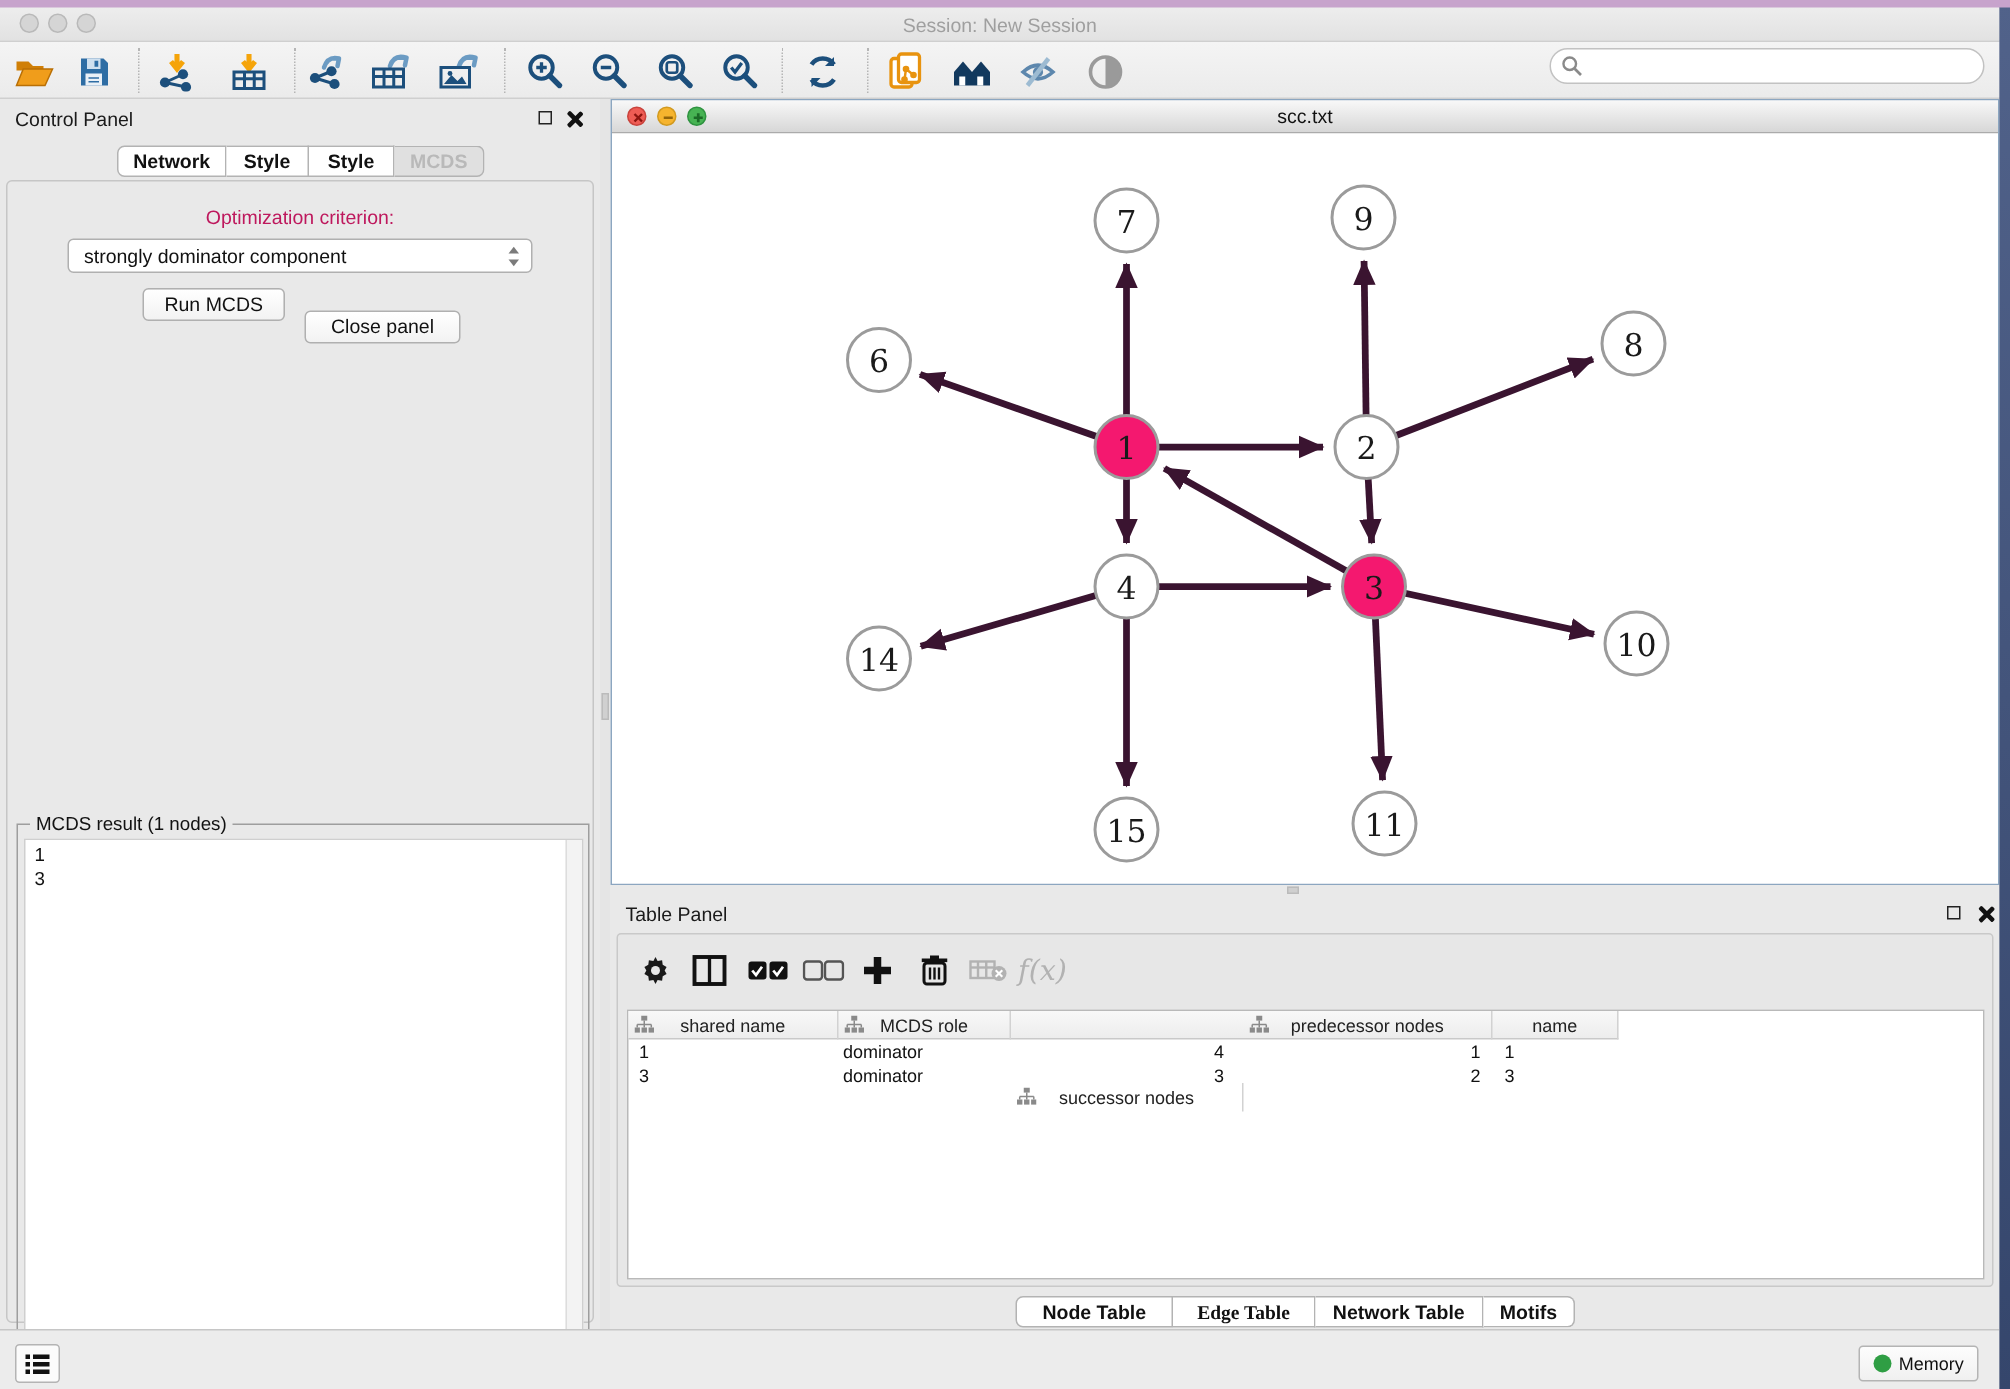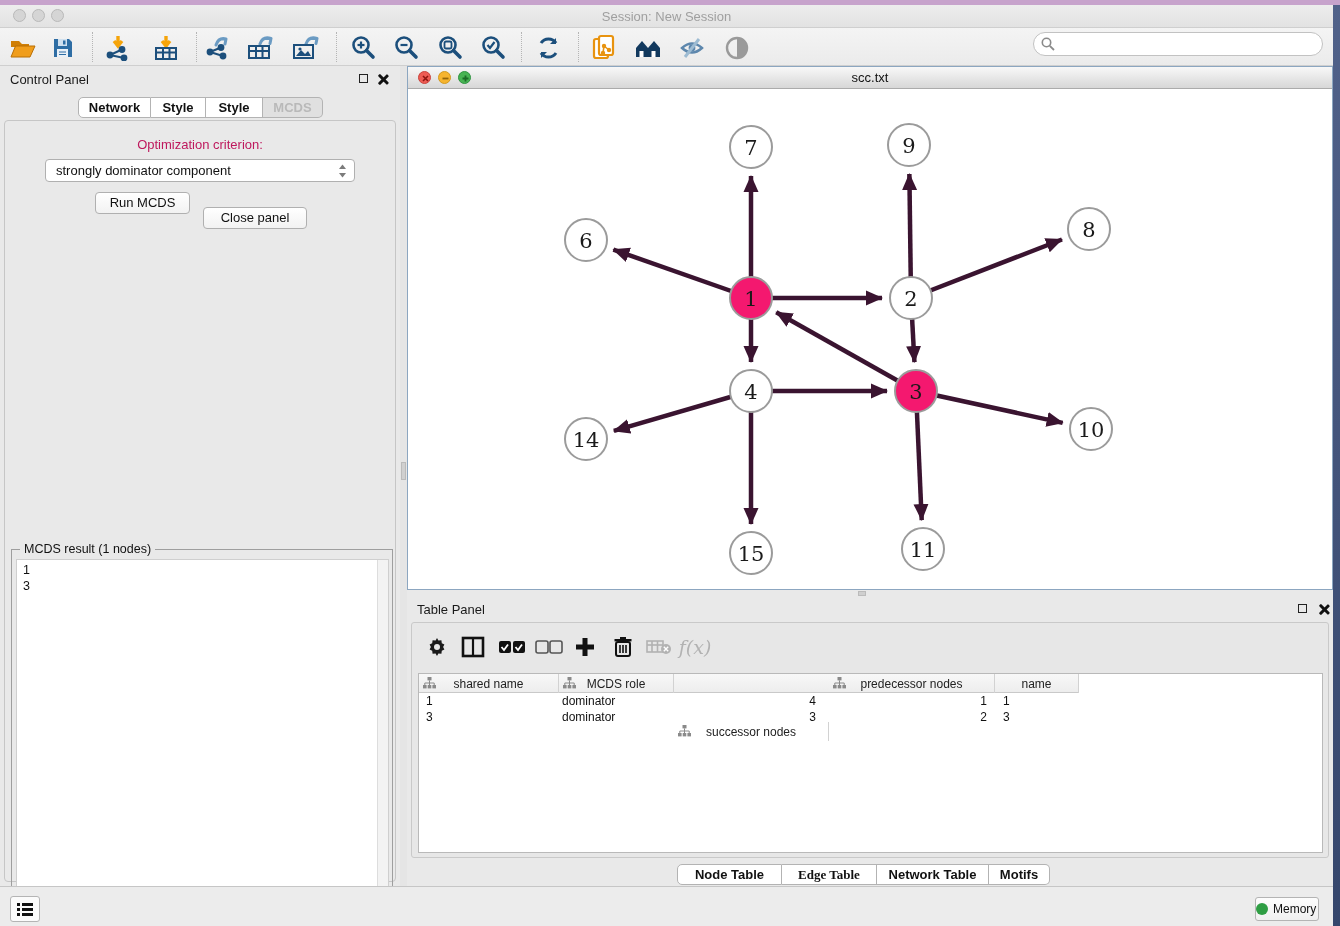--- a/index.html
+++ b/index.html
@@ -81,21 +81,21 @@
   .td { height:16px; font-size:12px; color:#111; line-height:16px; overflow:hidden; }
 
   .tp-tab { position:absolute; top:268px; height:21px; line-height:20px; text-align:center; font-size:13px; font-weight:600;
             background:#fff; border:1px solid #b3b3b3; border-left:none; color:#111; cursor:pointer; }
   .tp-tab.first { border-left:1px solid #b3b3b3; border-radius:5px 0 0 5px; }
   .tp-tab.last { border-radius:0 5px 5px 0; }
 
   
   #statusbar { left:0; top:886px; width:1333px; height:40px; background:#ececec; border-top:1px solid #c6c6c6; }
   #list-button { position:absolute; left:10px; top:9px; width:30px; height:26px; background:#fbfbfb; border:1px solid #b4b4b4; border-radius:3px; display:flex; align-items:center; justify-content:center; cursor:pointer; }
-  #memory-button { position:absolute; right:14px; top:10px; width:64px; height:24px; background:linear-gradient(#fdfdfd,#f0f0f0); border:1px solid #b4b4b4; border-radius:3px; font-size:12px; color:#111; display:flex; align-items:center; gap:5px; cursor:pointer; }
+  #memory-button { position:absolute; right:14px; top:10px; width:80px; height:24px; background:linear-gradient(#fdfdfd,#f0f0f0); border:1px solid #b4b4b4; border-radius:3px; font-size:12px; color:#111; display:flex; align-items:center; justify-content:center; gap:5px; cursor:pointer; }
   #memory-dot { width:12px; height:12px; border-radius:50%; background:#2f9e44; }
 
   #desktop-edge { position:absolute; right:0; top:0; width:7px; height:926px; background:linear-gradient(#51628a,#35466c); }
 </style>
 </head>
 <body>
 
 <div id="app">
 
   <div id="titlebar" class="abs">

